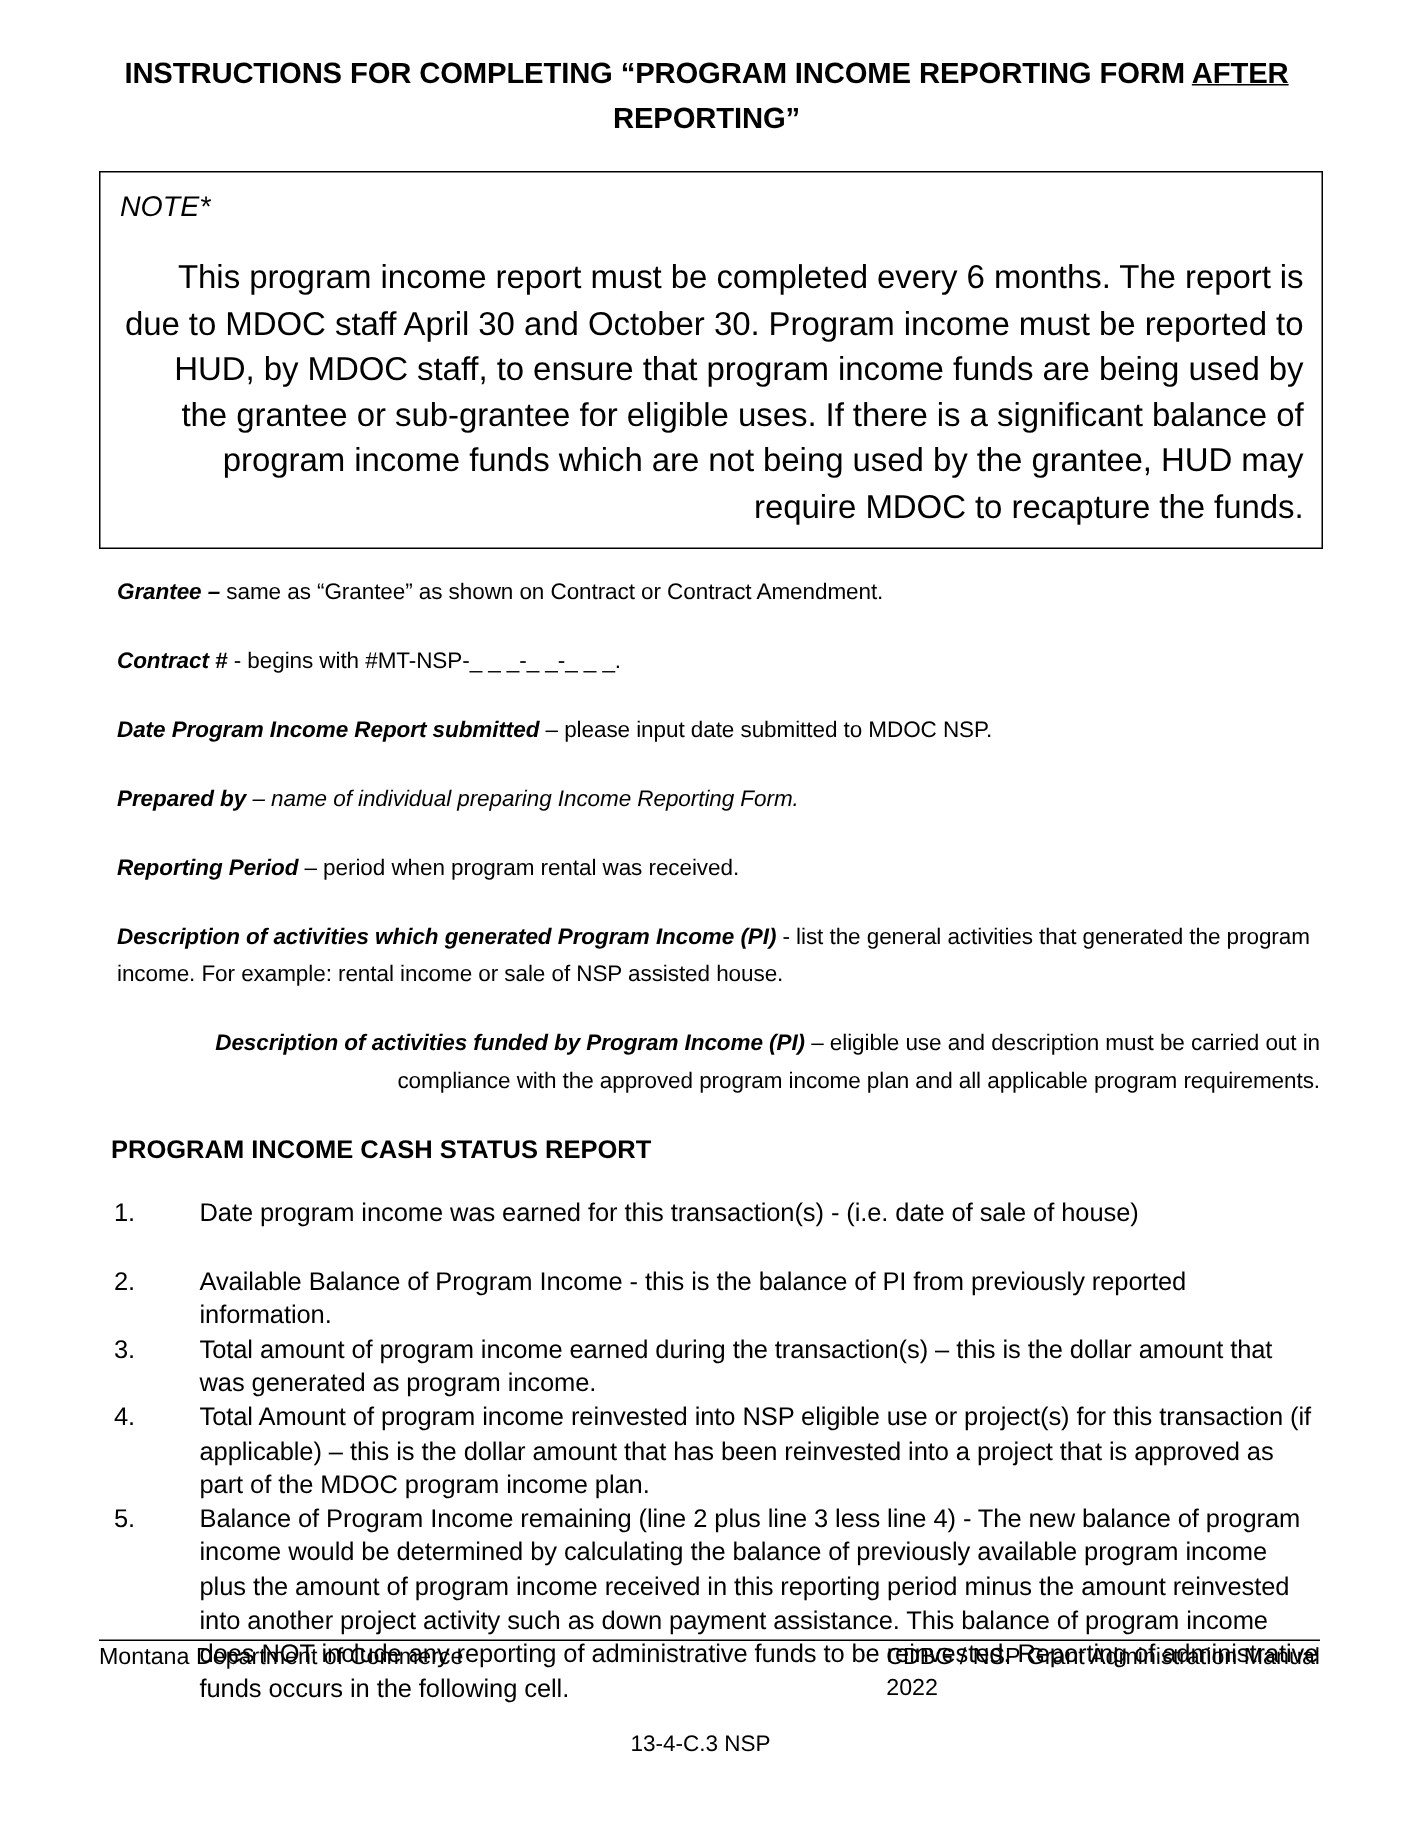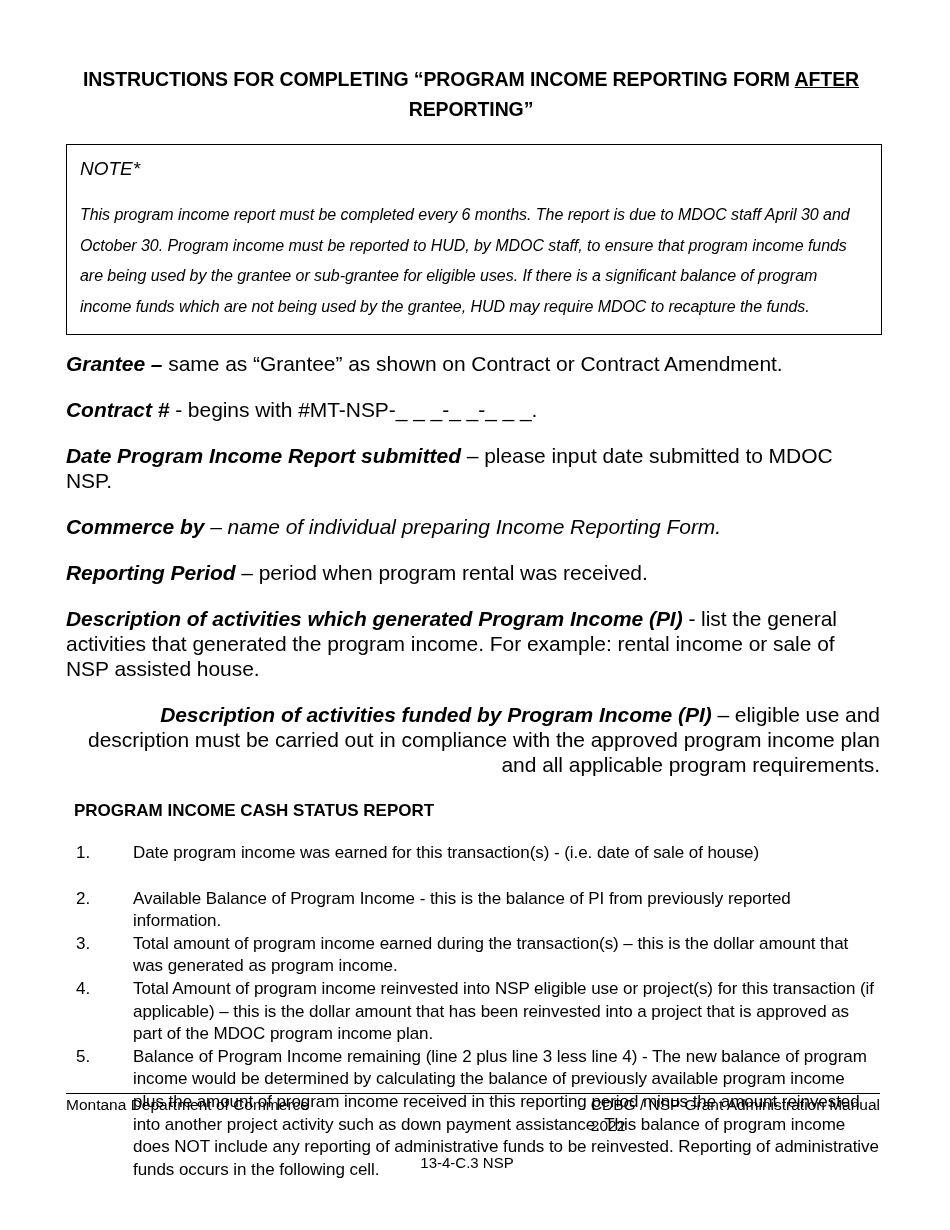--- a/index.html
+++ b/index.html
@@ -29,21 +29,21 @@
   }
 
   
   .doc-title {
     text-align: center;
     font-weight: bold;
     font-size: 19.5px;
     line-height: 30px;
     letter-spacing: -0.1px;
     margin: 0;
-    padding-top: 64px;
+    padding-top: 34px;
     width: 790px;
     margin-left: 10px;
   }
   .doc-title .u {
     text-decoration: underline;
   }
 
   
   .note-box {
     margin-top: 20px;
@@ -52,35 +52,35 @@
     width: 816px;
     padding: 11px 12px 12px 13px;
   }
   .note-label {
     font-style: italic;
     font-size: 19px;
     line-height: 26px;
     margin: 0 0 18px 0;
   }
   .note-body {
-    font-style: italic;
-    font-size: 16px;
+    font-size: 22px;
     line-height: 30.5px;
     margin: 0;
     letter-spacing: -0.05px;
+    text-align: right;
   }
 
   
   .defs {
     margin-top: 16px;
   }
   .def {
-    font-size: 21px;
+    font-size: 15px;
     line-height: 25px;
-    margin: 0 0 21px 0;
+    margin: 0 0 21px 12px;
     letter-spacing: -0.05px;
   }
   .def:last-child {
     margin-bottom: 0;
     text-align: right;
   }
   .def b {
     font-weight: bold;
     font-style: italic;
   }
@@ -189,21 +189,21 @@
 
       <p class="def">
         <b>Contract # </b><span>- begins with #MT-NSP-_ _ _-_ _-_ _ _.</span>
       </p>
 
       <p class="def">
         <b>Date Program Income Report submitted </b><span> – please input date submitted to MDOC NSP.</span>
       </p>
 
       <p class="def">
-        <b>Commerce by </b><span class="ital">– name of individual preparing Income Reporting Form.</span>
+        <b>Prepared by </b><span class="ital">– name of individual preparing Income Reporting Form.</span>
       </p>
 
       <p class="def">
         <b>Reporting Period </b><span>– period when program rental was received.</span>
       </p>
 
       <p class="def">
         <b>Description of activities which generated Program Income (PI) </b><span>-  list the general activities that generated the program income. For example: rental income or sale of NSP assisted house.</span>
       </p>
 

